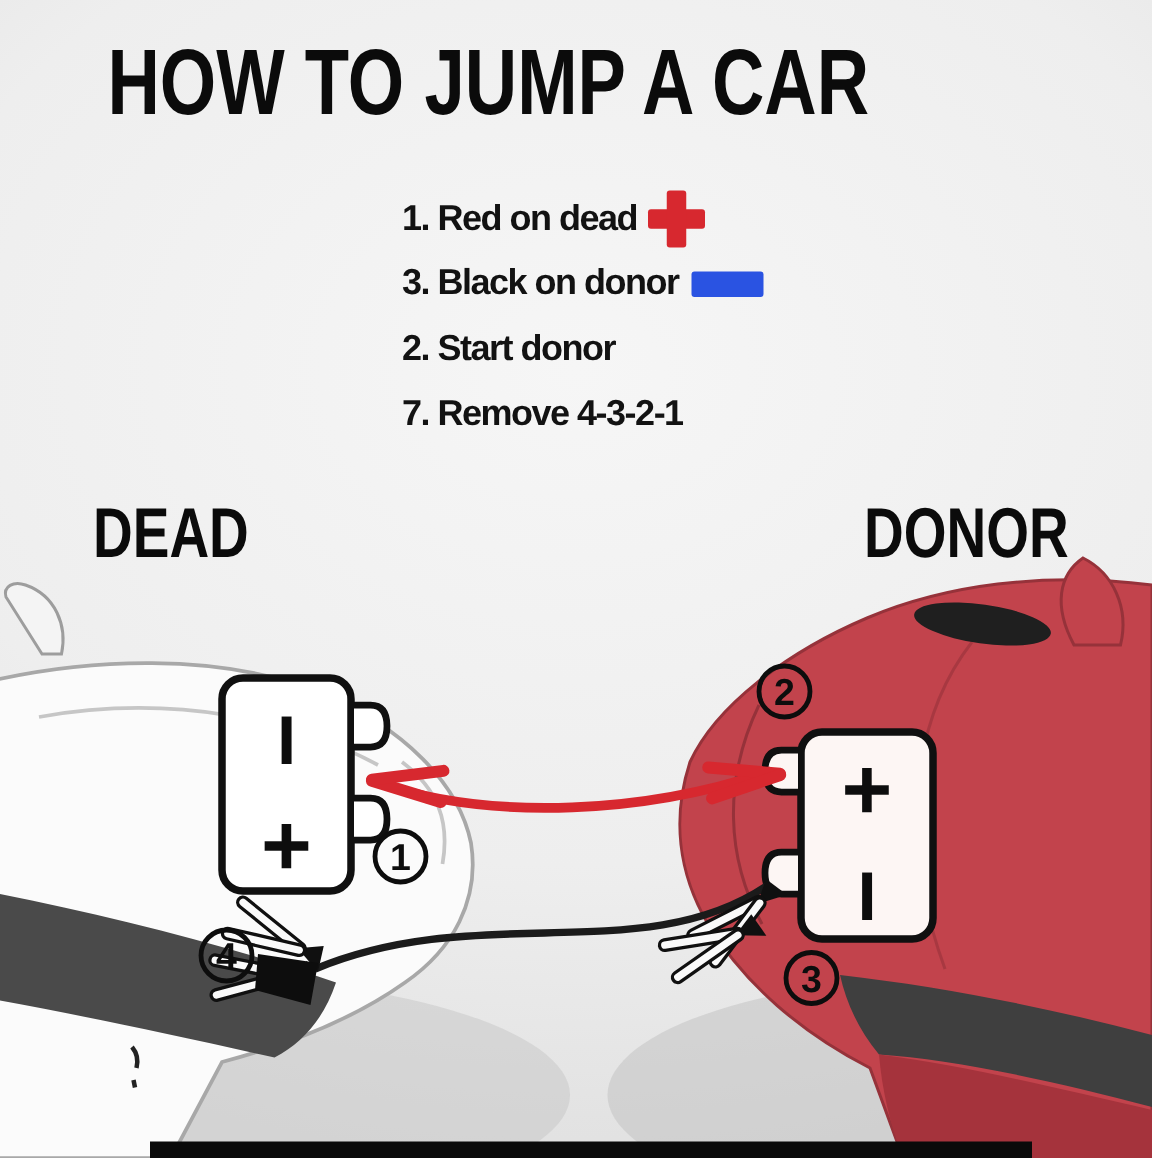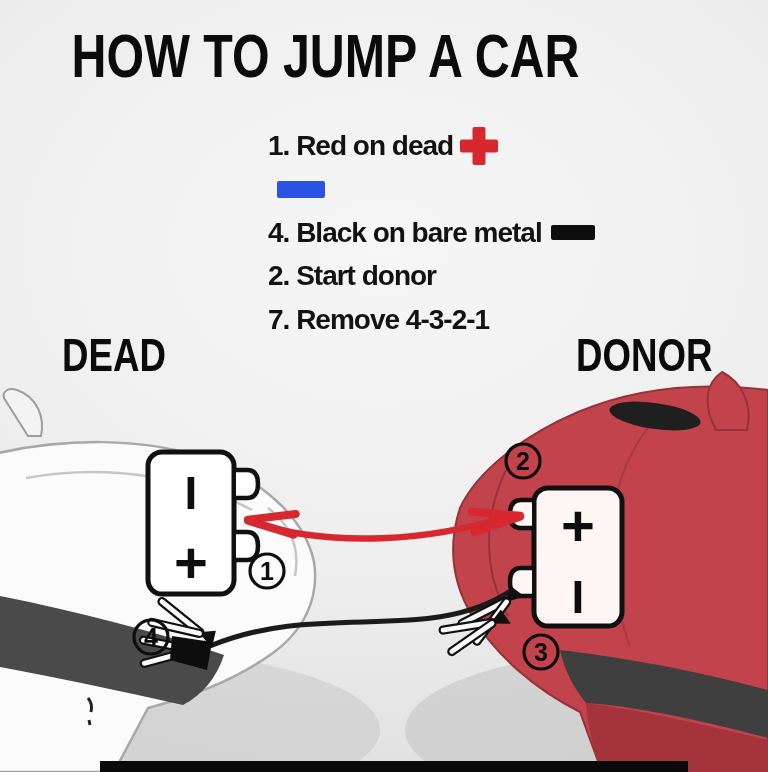--- a/index.html
+++ b/index.html
@@ -6,21 +6,21 @@
   .canvas{
     position:relative;width:768px;height:772px;overflow:hidden;
     background:radial-gradient(ellipse 130% 95% at 50% 32%, #f6f6f6 0%, #eeeeee 45%, #dedede 78%, #cccccc 100%);
     font-family:"Liberation Sans", sans-serif;color:#0d0d0d;
   }
   .title-wrap{position:absolute;top:20px;left:0;width:100%;text-align:left;}
   .title-text{display:inline-block;font-size:62px;font-weight:700;letter-spacing:0;
     transform:scaleX(0.78);transform-origin:center;white-space:nowrap;color:#0b0b0b;}
   .steps{position:absolute;left:268px;top:124px;}
   .step{display:flex;align-items:center;height:43.5px;}
-  .step-text{font-size:28px;font-weight:700;letter-spacing:-1px;white-space:nowrap;color:#121212;}
+  .step-text{font-size:24px;font-weight:700;letter-spacing:-1px;white-space:nowrap;color:#121212;}
   .icon-plus{position:relative;width:38px;height:38px;margin-left:7px;flex:none;}
   .icon-plus::before{content:"";position:absolute;left:0;top:50%;transform:translateY(-50%);
     width:38px;height:13px;background:#d7282f;border-radius:2px;}
   .icon-plus::after{content:"";position:absolute;top:0;left:50%;transform:translateX(-50%);
     width:13px;height:38px;background:#d7282f;border-radius:2px;}
   .icon-bar-blue{width:48px;height:17px;background:#2a53e2;margin-left:9px;border-radius:2px;flex:none;}
   .icon-bar-black{width:44px;height:15px;background:#0e0e0e;margin-left:9px;border-radius:2px;flex:none;}
   .side-label{position:absolute;font-size:47px;font-weight:700;white-space:nowrap;
     transform:scaleX(0.78);transform-origin:left center;color:#0b0b0b;}
   .label-dead{left:62px;top:327px;}
@@ -118,25 +118,22 @@
   <div class="title-wrap">
     <span class="title-text">HOW TO JUMP A CAR</span>
   </div>
 
   <div class="steps">
     <div class="step">
       <span class="step-text">1. Red on dead</span>
       <span class="icon-plus"></span>
     </div>
     <div class="step">
+      <span class="step-text">3. Black on donor</span>
       <span class="icon-bar-blue"></span>
-    </div>
-    <div class="step">
-      <span class="step-text">4. Black on bare metal</span>
-      <span class="icon-bar-black"></span>
     </div>
     <div class="step">
       <span class="step-text">2. Start donor</span>
     </div>
     <div class="step">
       <span class="step-text">7. Remove 4-3-2-1</span>
     </div>
   </div>
 
   <div class="side-label label-dead">DEAD</div>

